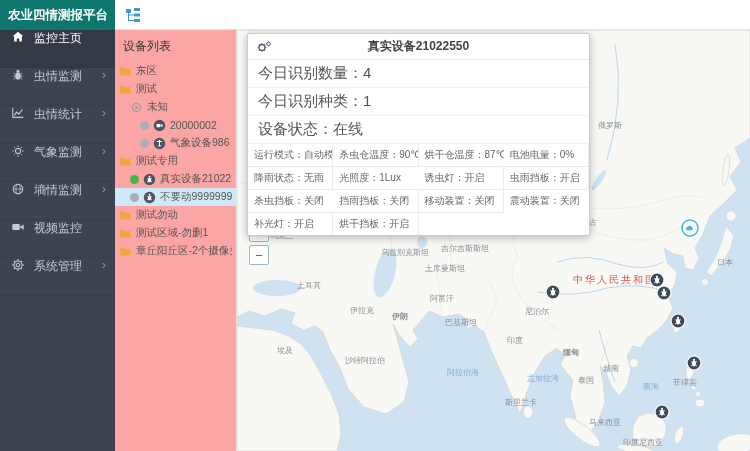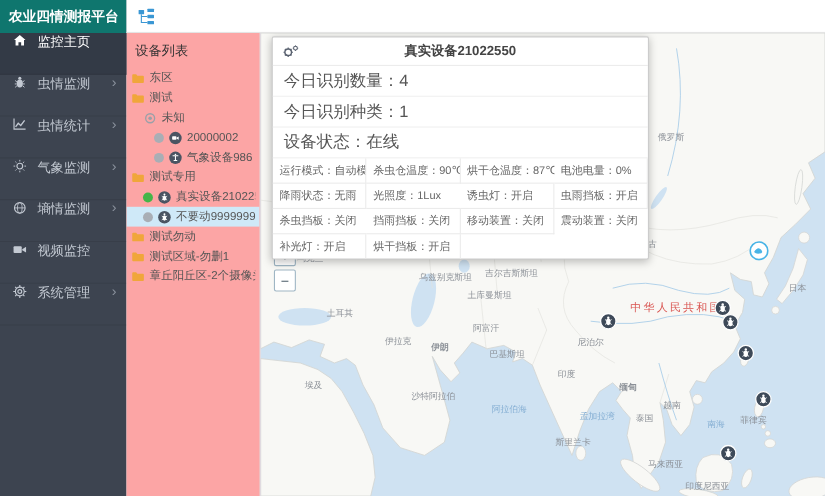--- a/index.html
+++ b/index.html
@@ -366,21 +366,21 @@
           <span class="map-label" style="left: 352px; top: 192px;">蒙古</span>
           <span class="map-label" style="left: 45px; top: 205px;">乌克兰</span>
           <span class="map-label" style="left: 72px; top: 255px;">土耳其</span>
           <span class="map-label" style="left: 125px; top: 280px;">伊拉克</span>
           <span class="map-label" style="left: 163px; top: 286px; font-weight: bold;">伊朗</span>
           <span class="map-label" style="left: 205px; top: 268px;">阿富汗</span>
           <span class="map-label" style="left: 224px; top: 292px;">巴基斯坦</span>
           <span class="map-label" style="left: 168px; top: 222px;">乌兹别克斯坦</span>
           <span class="map-label" style="left: 160px; top: 238px; margin-left: 48px;">土库曼斯坦</span>
           <span class="map-label" style="left: 228px; top: 218px;">吉尔吉斯斯坦</span>
-          <span class="map-label" style="left: 128px; top: 330px; margin-left: 29px;">沙特阿拉伯</span>
+          <span class="map-label" style="left: 128px; top: 330px;">沙特阿拉伯</span>
           <span class="map-label" style="left: 48px; top: 320px;">埃及</span>
           <span class="map-label" style="left: 278px; top: 310px;">印度</span>
           <span class="map-label" style="left: 300px; top: 281px;">尼泊尔</span>
           <span class="map-label" style="left: 334px; top: 322px; font-weight: bold;">缅甸</span>
           <span class="map-label" style="left: 349px; top: 350px; font-family: Liberation Serif, serif;">泰国</span>
           <span class="map-label" style="left: 374px; top: 338px;">越南</span>
           <span class="map-label" style="left: 448px; top: 352px;">菲律宾</span>
           <span class="map-label" style="left: 368px; top: 392px;">马来西亚</span>
           <span class="map-label" style="left: 406px; top: 412px;">印度尼西亚</span>
           <span class="map-label" style="left: 284px; top: 372px;">斯里兰卡</span>

